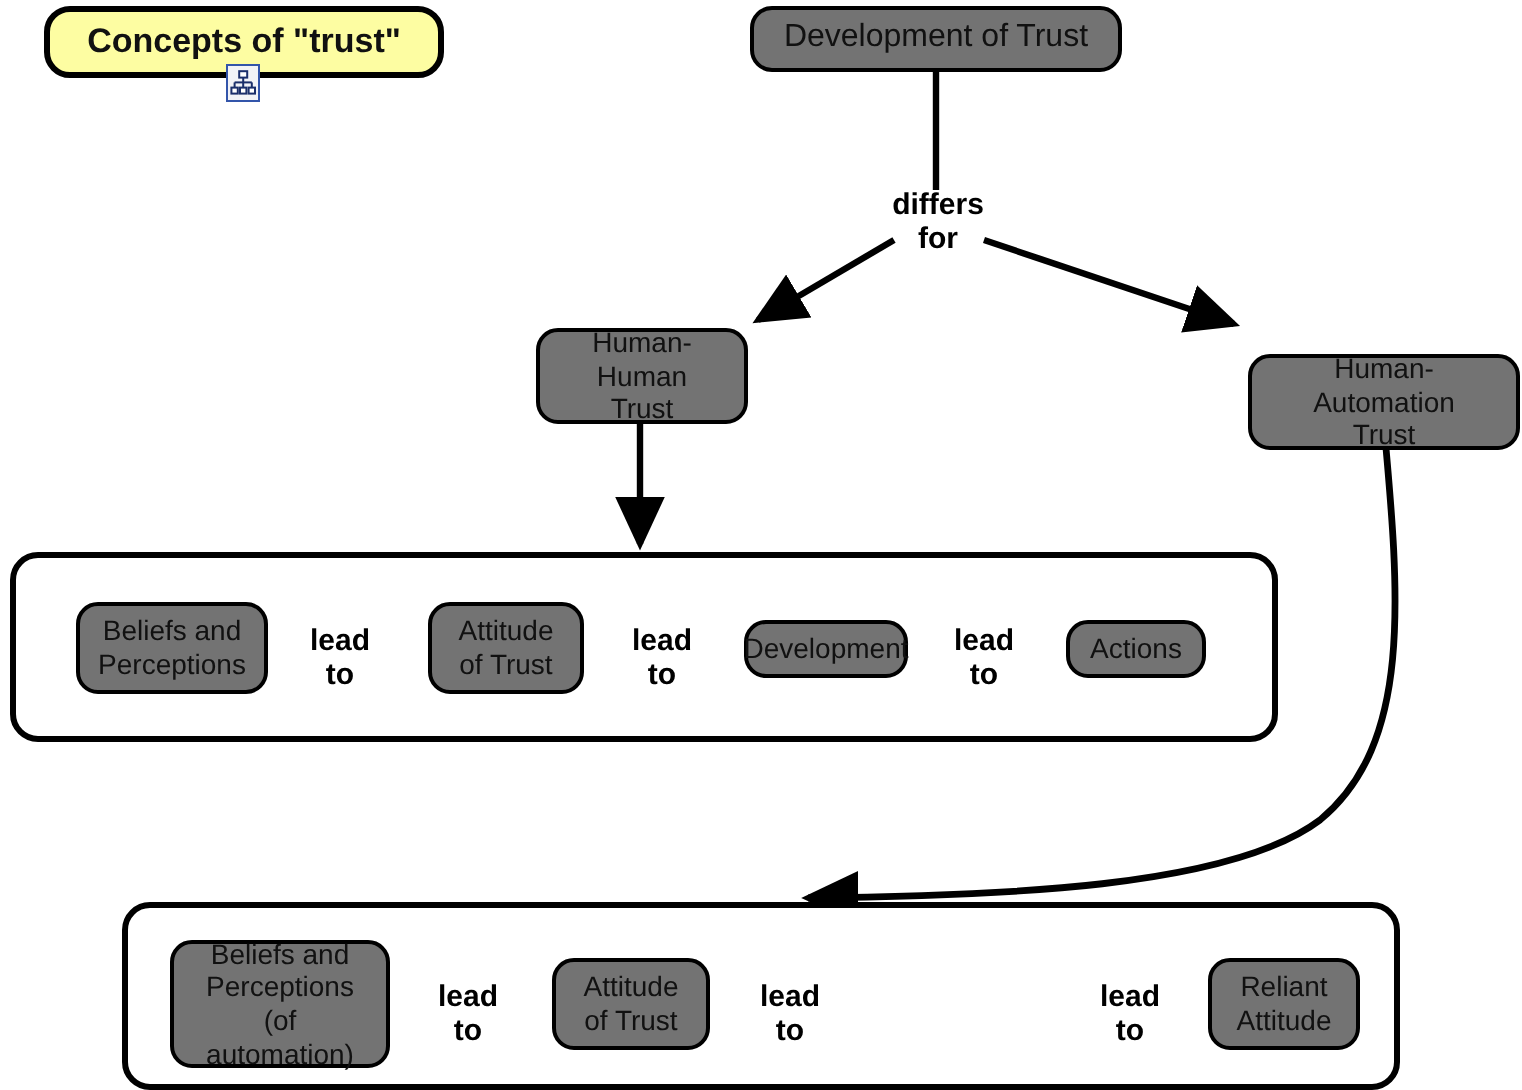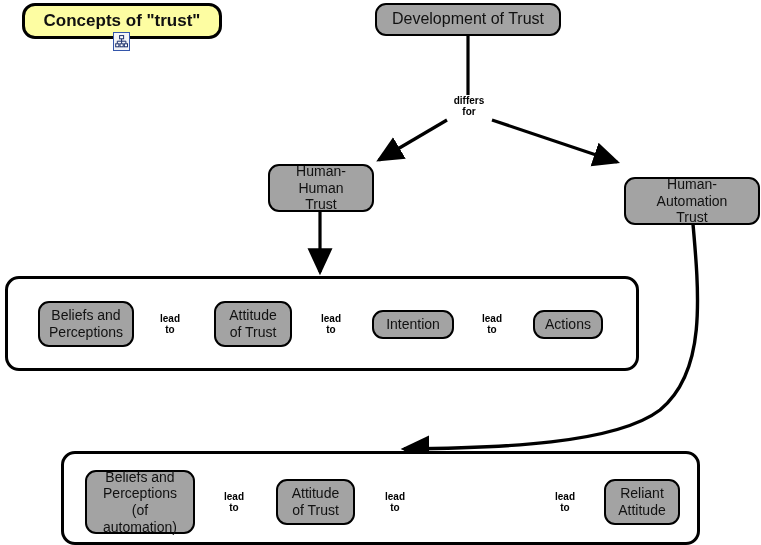--- a/index.html
+++ b/index.html
@@ -19,21 +19,21 @@
   .node{
     position:absolute;
     z-index:3;
     box-sizing:border-box;
     display:flex;
     align-items:center;
     justify-content:center;
     text-align:center;
     border:2.5px solid #000000;
     border-radius:11px;
-    background:#a3a3a3;
+    background:#737373;
     color:#111111;
     font-size:14px;
     line-height:1.18;
     padding:3px 6px;
     white-space:pre-line;
   }
 
   .node.title-node{
     background:#fdfda2;
     border:3px solid #000000;
@@ -48,21 +48,21 @@
     z-index:2;
     box-sizing:border-box;
     border:3px solid #000000;
     border-radius:14px;
     background:#ffffff;
   }
 
   .edge-label{
     position:absolute;
     z-index:4;
-    font-size:10px;
+    font-size:15px;
     font-weight:bold;
     line-height:1.1;
     color:#000000;
     text-align:center;
     white-space:pre-line;
   }
 
   .res-icon{
     position:absolute;
     z-index:5;
@@ -131,21 +131,21 @@
 
   <div class="node" style="left:624px;top:177px;width:136px;height:48px;">Human-Automation
 Trust</div>
 
   <div class="node" style="left:38px;top:301px;width:96px;height:46px;">Beliefs and
 Perceptions</div>
 
   <div class="node" style="left:214px;top:301px;width:78px;height:46px;">Attitude
 of Trust</div>
 
-  <div class="node" style="left:372px;top:310px;width:82px;height:29px;">Intention</div>
+  <div class="node" style="left:372px;top:310px;width:82px;height:29px;">Development</div>
 
   <div class="node" style="left:533px;top:310px;width:70px;height:29px;">Actions</div>
 
   <div class="node" style="left:85px;top:470px;width:110px;height:64px;">Beliefs and
 Perceptions
 (of automation)</div>
 
   <div class="node" style="left:276px;top:479px;width:79px;height:46px;">Attitude
 of Trust</div>
 

